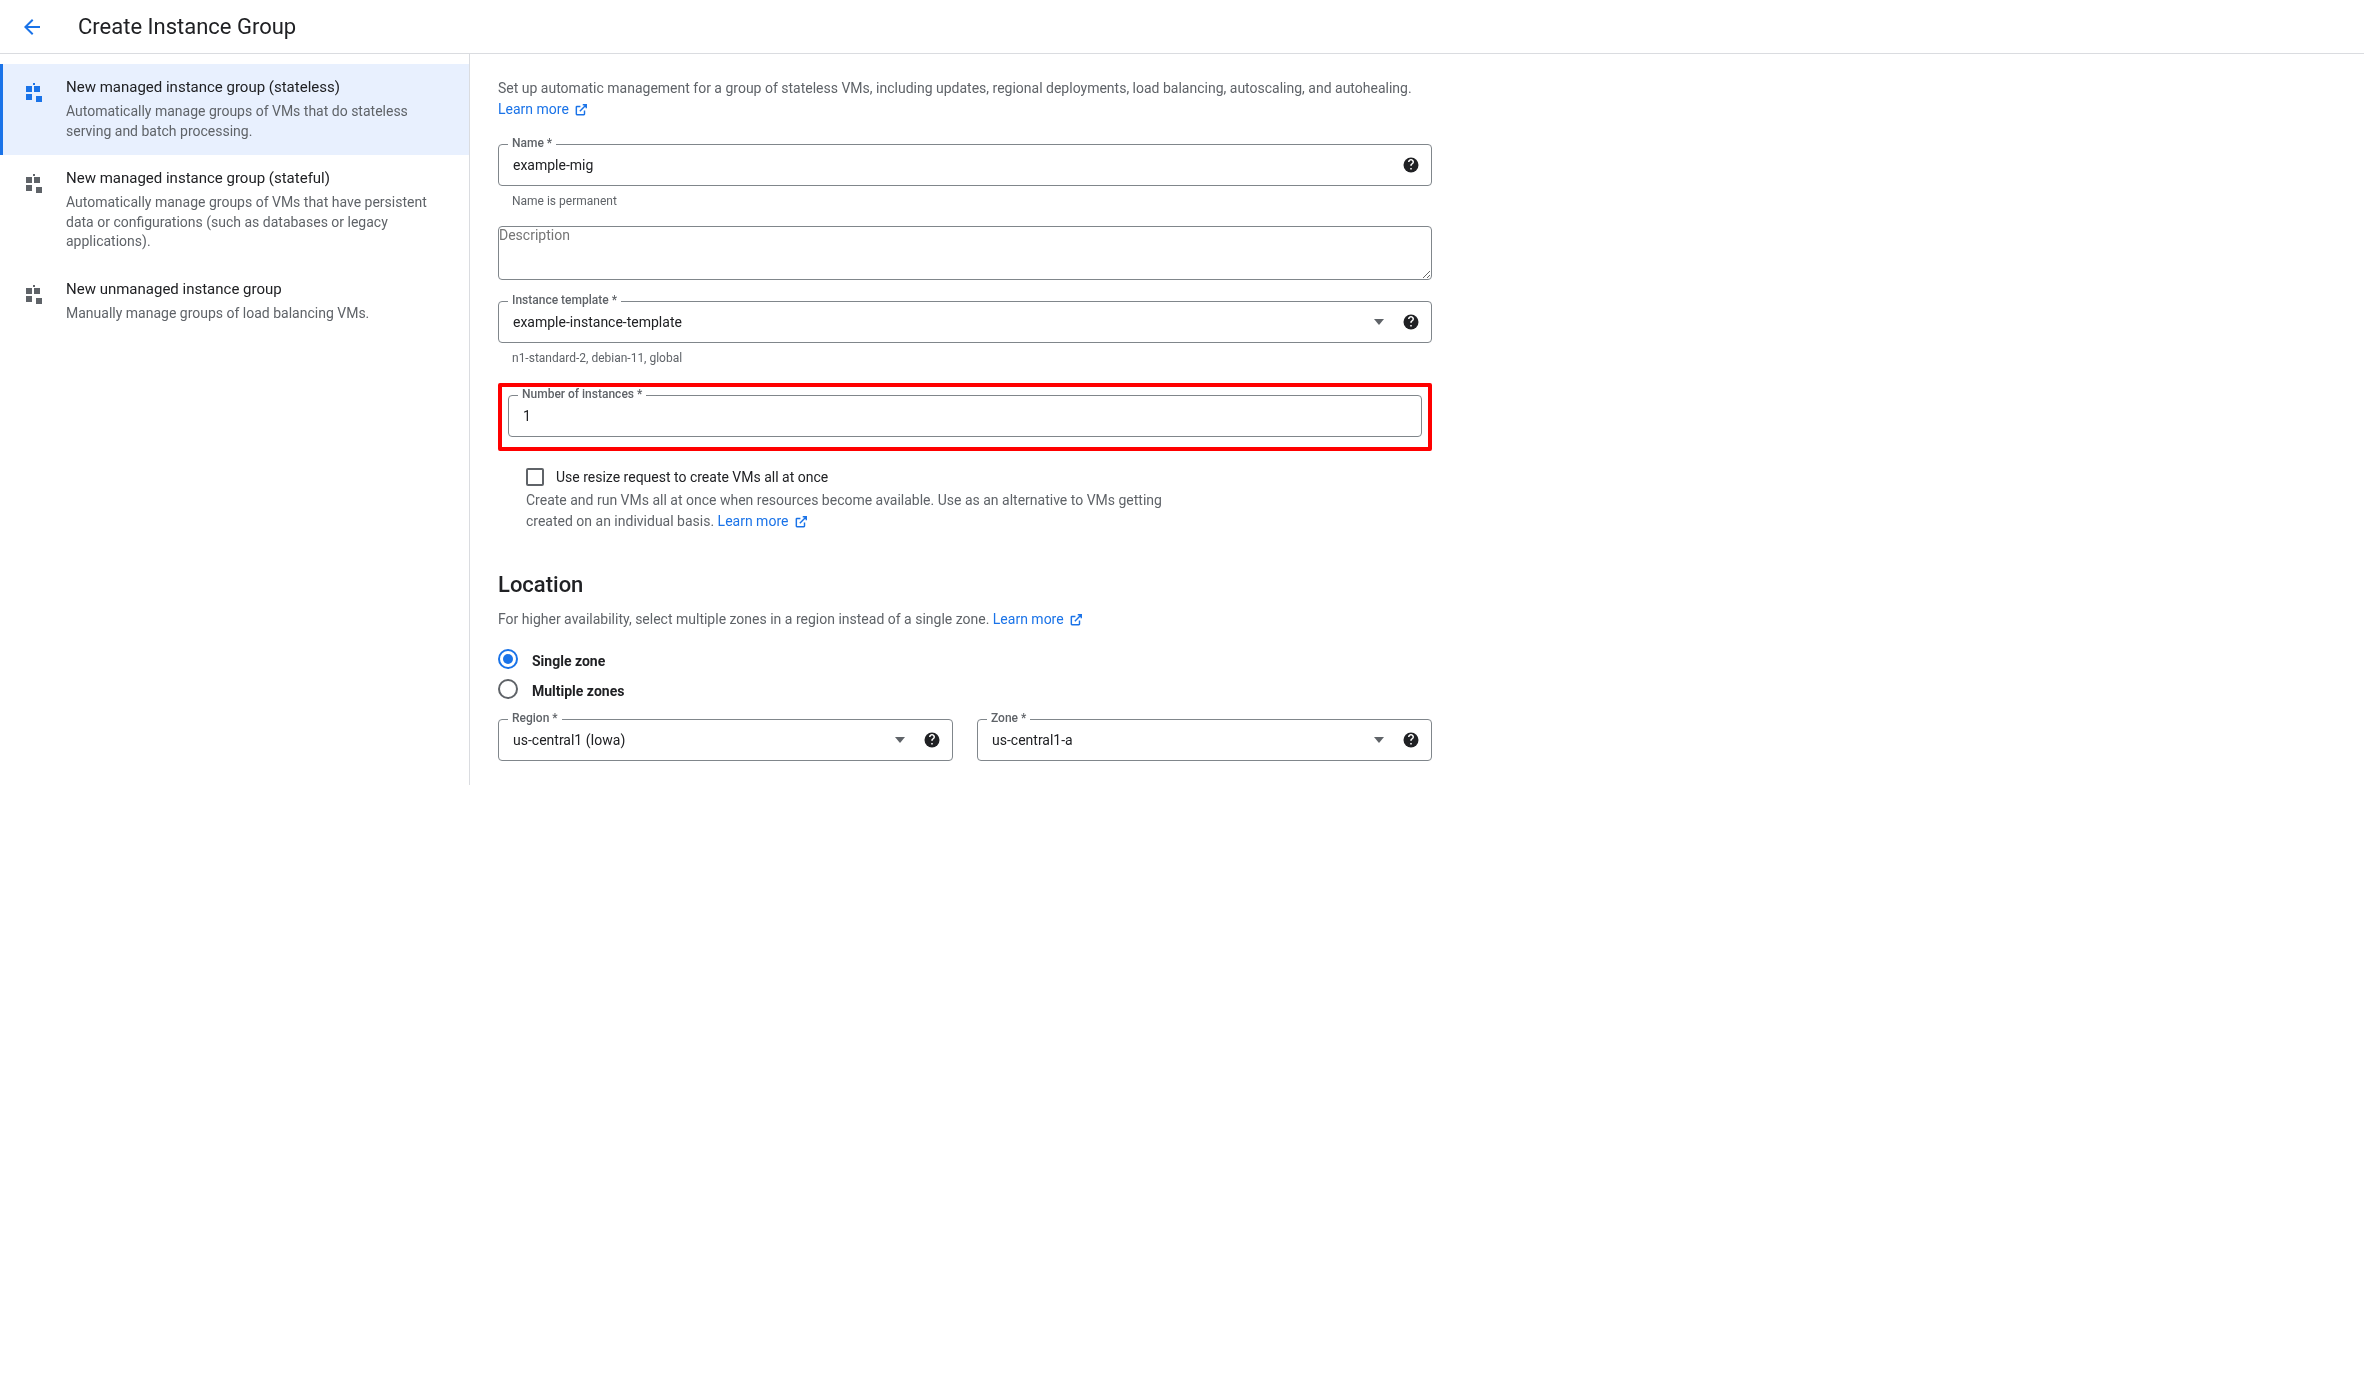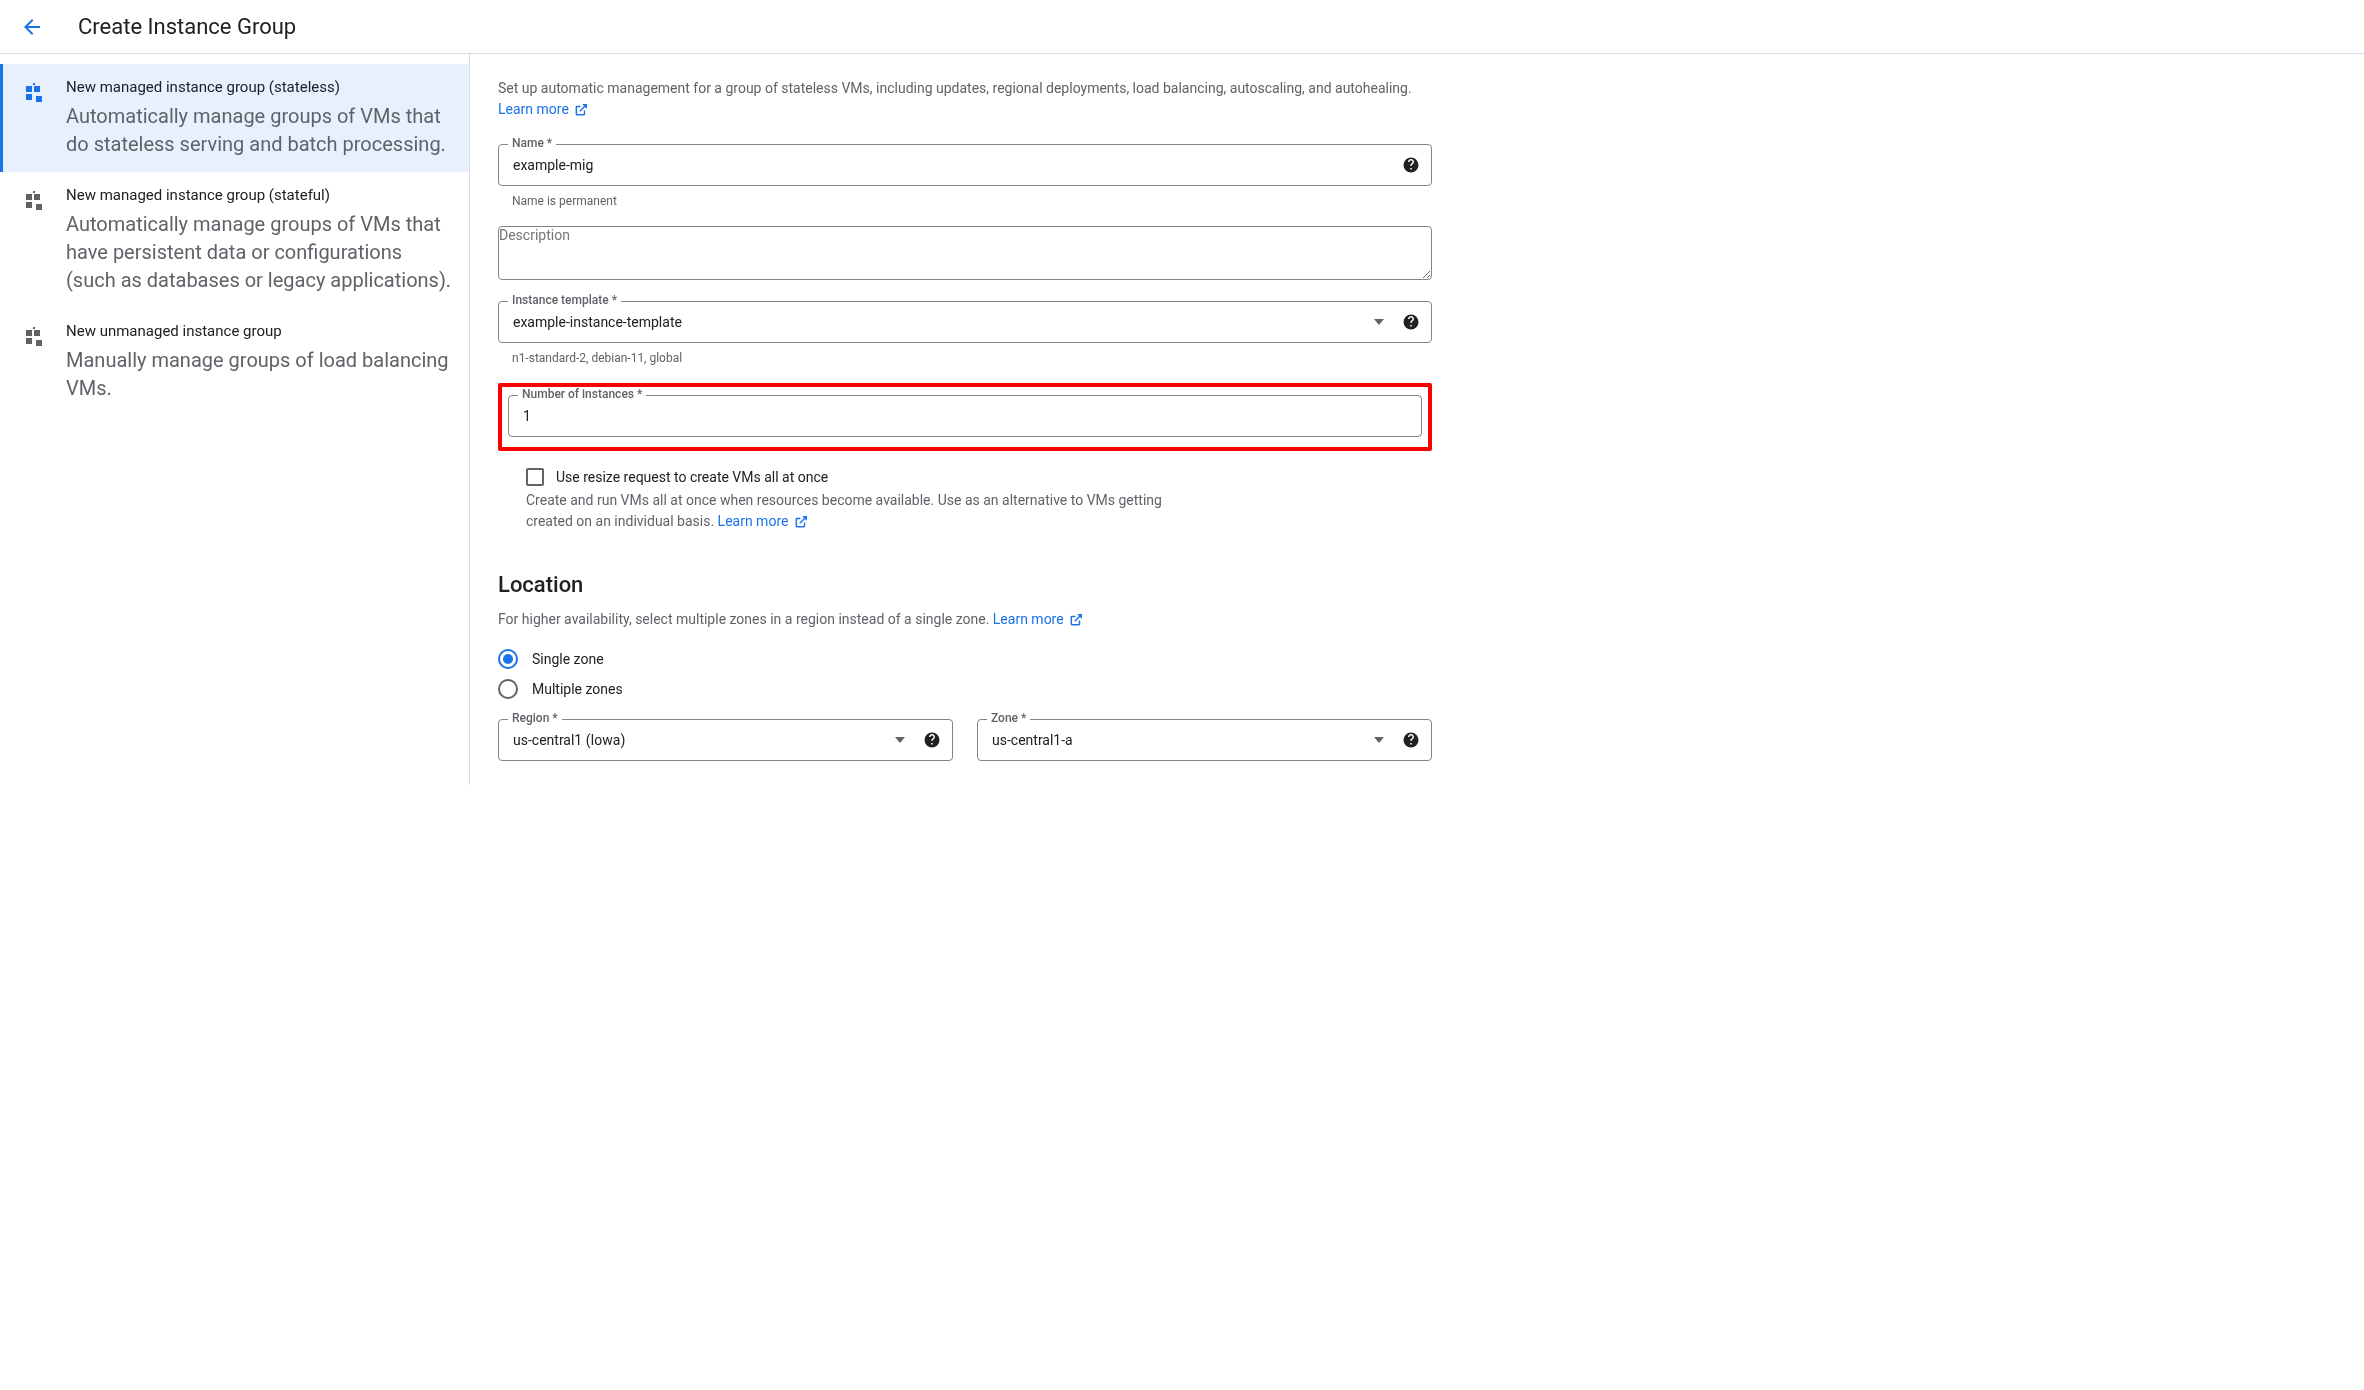--- a/index.html
+++ b/index.html
@@ -55,21 +55,21 @@
   }
   .sidebar-icon.active { color: #1a73e8; }
   .sidebar-icon.inactive { color: #5f6368; }
   .sidebar-text { flex: 1; }
   .sidebar-title {
     font-size: 15px;
     color: #202124;
     margin-bottom: 6px;
   }
   .sidebar-desc {
-    font-size: 20px;
+    font-size: 14px;
     color: #5f6368;
     line-height: 1.4;
   }
   .main {
     flex: 1;
     padding: 24px 28px;
     max-width: 990px;
   }
   .intro-text {
     font-size: 14px;
@@ -192,23 +192,24 @@
     color: #202124;
     margin-bottom: 14px;
   }
   .section-desc {
     font-size: 14px;
     color: #5f6368;
     margin-bottom: 22px;
   }
   .radio-row {
     display: flex;
-    align-items: center;
+    align-items: flex-end;
     margin-bottom: 10px;
     cursor: pointer;
+    font-weight: bold;
   }
   .radio {
     width: 20px;
     height: 20px;
     border: 2px solid #5f6368;
     border-radius: 50%;
     margin-right: 14px;
     position: relative;
     flex-shrink: 0;
   }

